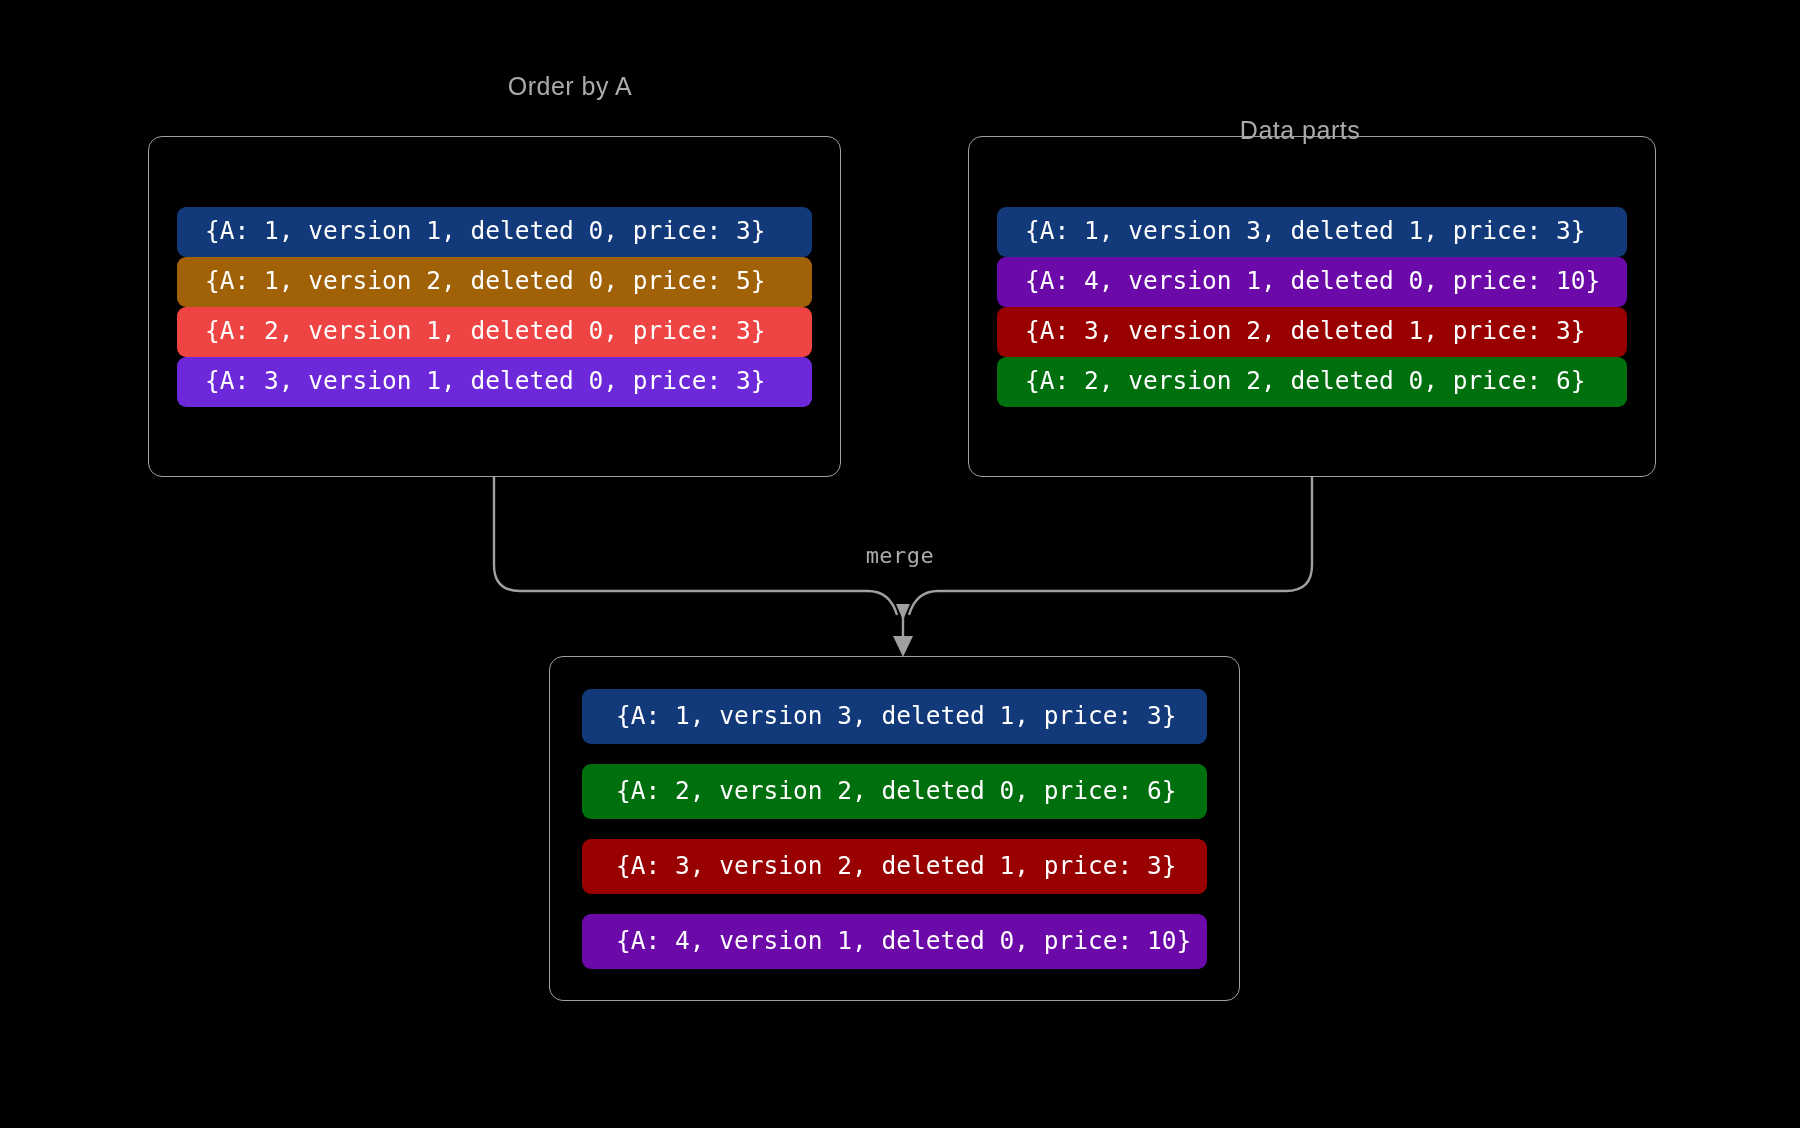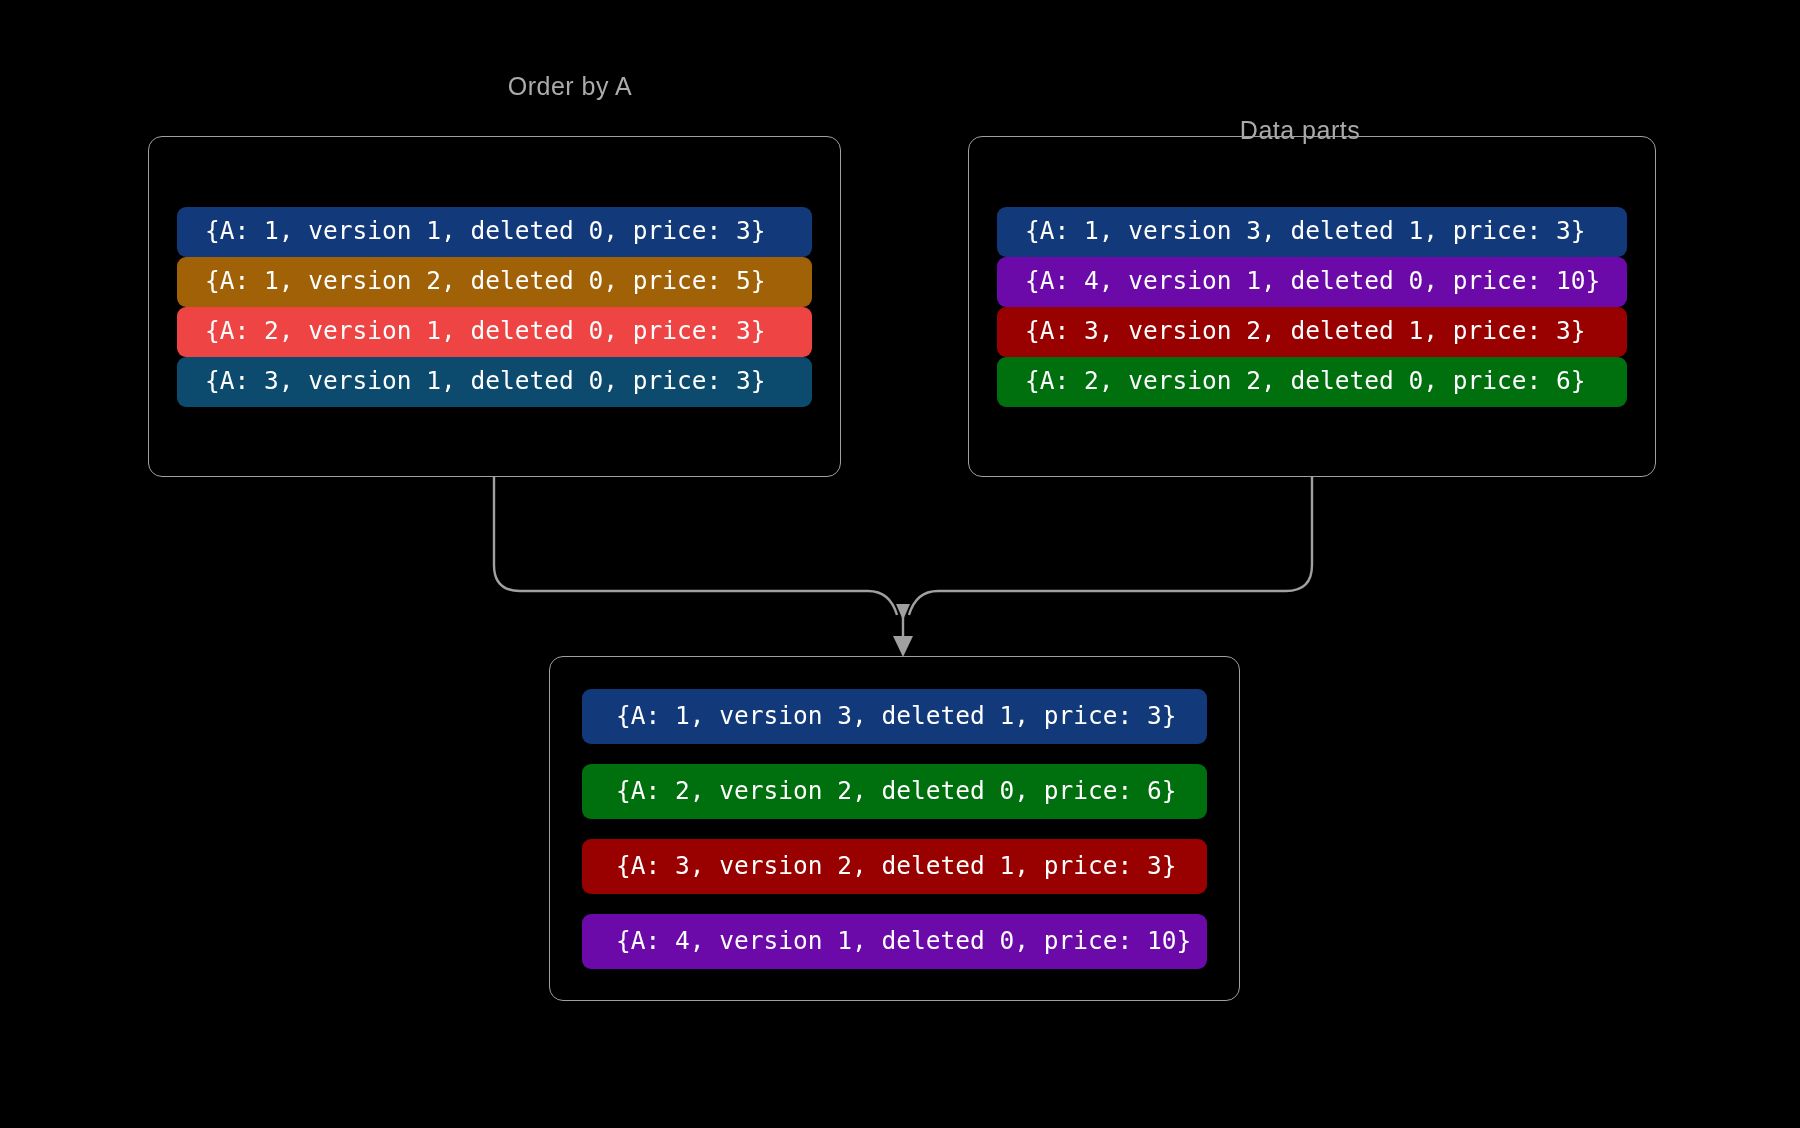--- a/index.html
+++ b/index.html
@@ -148,33 +148,34 @@
 
   <div class="panel-title" id="title-order-by-a" style="color: rgb(171, 171, 171);">Order by A</div>
 
   <div class="panel-title" id="title-data-parts" style="color: rgb(171, 171, 171);">Data parts</div>
 
   <div class="panel" id="panel-order-by-a" style="border-color: rgb(160, 160, 160);">
     <div class="rows">
       <div class="row" style="background: rgb(18, 58, 122);">{A: 1, version 1, deleted 0, price: 3}</div>
       <div class="row" style="background: #a16207;">{A: 1, version 2, deleted 0, price: 5}</div>
       <div class="row" style="background: #ef4444;">{A: 2, version 1, deleted 0, price: 3}</div>
-      <div class="row" style="background: #0c4a6e;">{A: 3, version 1, deleted 0, price: 3}</div>
+      <div class="row" style="background: #6d28d9;">{A: 3, version 1, deleted 0, price: 3}</div>
     </div>
   </div>
 
   <div class="panel" id="panel-data-parts" style="border-color: rgb(160, 160, 160);">
     <div class="rows">
       <div class="row" style="background: rgb(18, 58, 122);">{A: 1, version 3, deleted 1, price: 3}</div>
       <div class="row" style="background: rgb(107, 10, 168);">{A: 4, version 1, deleted 0, price: 10}</div>
       <div class="row" style="background: rgb(153, 0, 0);">{A: 3, version 2, deleted 1, price: 3}</div>
       <div class="row" style="background: rgb(0, 112, 15);">{A: 2, version 2, deleted 0, price: 6}</div>
     </div>
   </div>
 
+  <div id="merge-label" style="color: rgb(171, 171, 171);">merge</div>
 
   <div class="panel" id="panel-merged-result" style="border-color: rgb(160, 160, 160);">
     <div class="rows">
       <div class="row" style="background: rgb(18, 58, 122);">{A: 1, version 3, deleted 1, price: 3}</div>
       <div class="row" style="background: rgb(0, 112, 15);">{A: 2, version 2, deleted 0, price: 6}</div>
       <div class="row" style="background: rgb(153, 0, 0);">{A: 3, version 2, deleted 1, price: 3}</div>
       <div class="row" style="background: rgb(107, 10, 168);">{A: 4, version 1, deleted 0, price: 10}</div>
     </div>
   </div>
 

